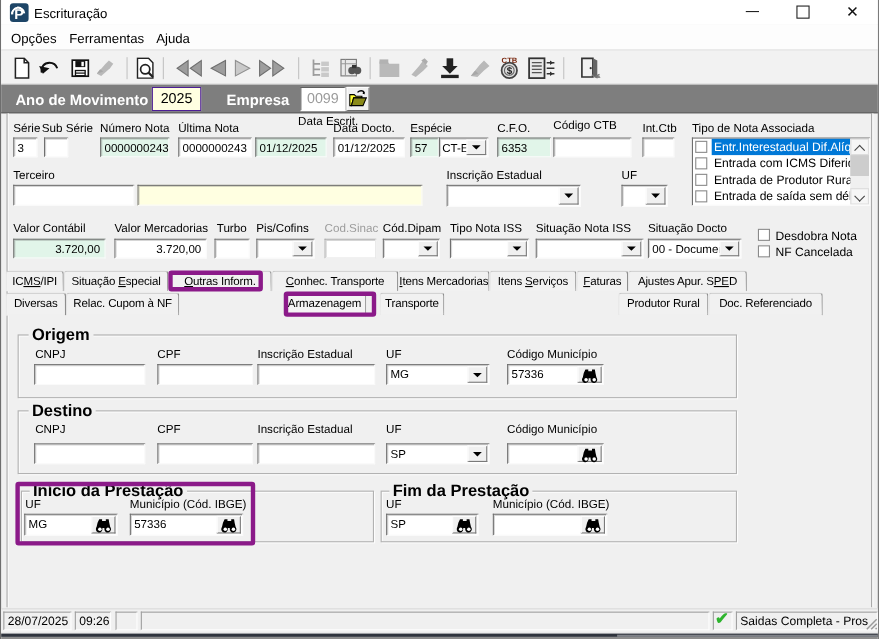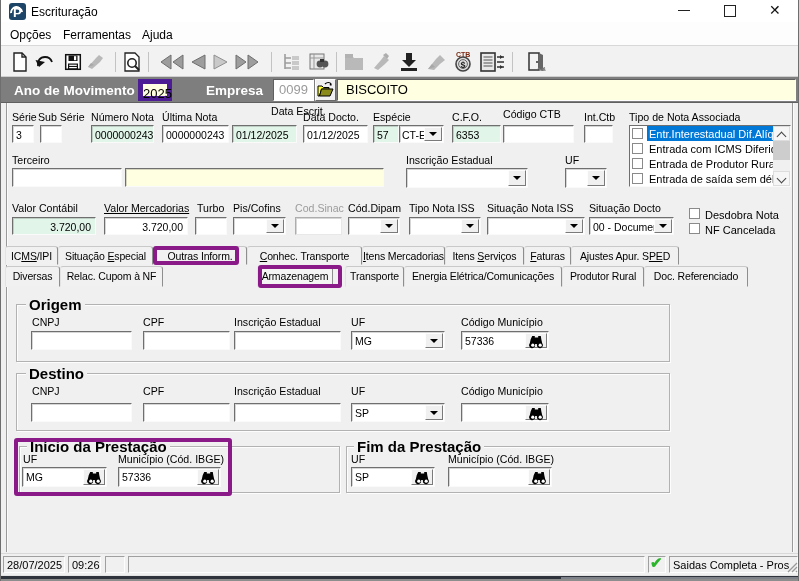--- a/index.html
+++ b/index.html
@@ -162,32 +162,31 @@
         <path d="M4 2h10v17H4z" fill="#f2f2f2" stroke="#333" stroke-width="1.5"></path>
         <path d="M14 2l4 2v16l-4-2z" fill="#666"></path>
         <circle cx="12" cy="11" r="1" fill="#333"></circle>
         <path d="M13 17c2 2 4 3 6 2l-1.6-1 2.6-1.4" fill="none" stroke="#777" stroke-width="1.3"></path>
         <path d="M21 19.8l-3.4-.2 1.8-2.4z" fill="#888"></path>
       </svg>
     </div>
 
 <div class="abs" style="left:0;top:77px;width:799px;height:26px;background:#7e7e7e;border-bottom:1px solid #606060;box-sizing:border-box;"></div>
 <div class="abs" style="left:13px;top:83px;font-size:13.5px;font-weight:bold;color:#fff;">Ano de Movimento</div>
-<div class="abs" style="left:137px;top:79px;width:34px;height:22px;background:#ffffe1;border:5px solid #4c1d95;box-sizing:border-box;font-size:13px;text-align:center;line-height:20px;">2025</div>
+<div class="abs" style="left:137px;top:79px;width:45px;height:22px;background:#ffffe1;border:1px solid #4c1d95;box-sizing:border-box;font-size:13px;text-align:center;line-height:20px;">2025</div>
 <div class="abs" style="left:205px;top:83px;font-size:13.5px;font-weight:bold;color:#fff;">Empresa</div>
 <div class="abs" style="left:272px;top:79px;width:41px;height:22px;background:#fff;border:1px solid #fff;border-left-color:#5f5f5f;border-top-color:#5f5f5f;box-sizing:border-box;font-size:13px;text-align:center;line-height:20px;color:#9b9b9b;">0099</div>
 <div class="abs" style="left:314px;top:79px;width:21px;height:22px;background:#f0f0f0;border:1px solid;border-color:#fdfdfd #6a6a6a #6a6a6a #fdfdfd;box-sizing:border-box;">
 <svg width="19" height="20" viewBox="0 0 19 20">
         <path d="M2 16V6h4l1.5 1.5H13V9H5.5L3.5 16z" fill="#ffff33" stroke="#000" stroke-width="1"></path>
         <path d="M3.5 16l2-7H17l-3 7z" fill="#8a8a1a" stroke="#000" stroke-width="1"></path>
         <path d="M9 4c2-2 5-2 6 0l-1 1" fill="none" stroke="#000" stroke-width="1.2"></path>
         <path d="M15.8 5.6l-2.2-.4 1.4-1.6z" fill="#000"></path>
       </svg>
 </div>
-<div class="abs" style="left:336px;top:79px;width:459px;height:22px;background:#ffffe1;border:1px solid #fff;border-left-color:#5f5f5f;border-top-color:#5f5f5f;box-sizing:border-box;font-size:13px;line-height:20px;padding-left:8px;">BISCOITO</div>
 <div class="abs" style="left:5px;top:103px;width:1px;height:449px;background:#9a9a9a;"></div>
 <div class="abs" style="left:6px;top:103px;width:1px;height:449px;background:#fbfbfb;"></div>
 <div class="abs" style="left:791px;top:103px;width:1px;height:449px;background:#9a9a9a;"></div>
 <div class="abs" style="left:792px;top:103px;width:1px;height:449px;background:#fbfbfb;"></div>
 <div class="lbl" style="left:11px;top:111px;">Série</div>
 <div class="lbl" style="left:37px;top:111px;">Sub Série</div>
 <div class="lbl" style="left:90px;top:111px;">Número Nota</div>
 <div class="lbl" style="left:161px;top:111px;">Última Nota</div>
 <div class="lbl" style="left:231px;top:105px;margin-left:39px;">Data Escrit.</div>
 <div class="lbl" style="left:302px;top:111px;">Data Docto.</div>
@@ -240,21 +239,21 @@
 <div class="fld yel" style="left:124px;top:168px;width:259px;height:19px;"></div>
 <div class="lbl" style="left:405px;top:154px;">Inscrição Estadual</div>
 <div class="fld" style="left:405px;top:168px;width:122px;height:20px;">
       <span class="arw"></span>
     </div>
 <div class="lbl" style="left:564px;top:154px;">UF</div>
 <div class="fld" style="left:564px;top:168px;width:42px;height:20px;">
       <span class="arw"></span>
     </div>
 <div class="lbl" style="left:11px;top:202px;">Valor Contábil</div>
-<div class="lbl" style="left:103px;top:202px;text-decoration:underline;">Valor Mercadorias</div>
+<div class="lbl" style="left:103px;top:202px;">Valor Mercadorias</div>
 <div class="lbl" style="left:196px;top:202px;">Turbo</div>
 <div class="lbl" style="left:232px;top:202px;">Pis/Cofins</div>
 <div class="lbl" style="left:294px;top:202px;color:#9c9c9c;">Cod.Sinac</div>
 <div class="lbl" style="left:347px;top:202px;">Cód.Dipam</div>
 <div class="lbl" style="left:408px;top:202px;">Tipo Nota ISS</div>
 <div class="lbl" style="left:486px;top:202px;">Situação Nota ISS</div>
 <div class="lbl" style="left:588px;top:202px;">Situação Docto</div>
 <div class="fld grn rt" style="left:11px;top:217px;width:84px;height:18px;">3.720,00</div>
 <div class="fld rt" style="left:103px;top:217px;width:84px;height:18px;">3.720,00</div>
 <div class="fld" style="left:194px;top:217px;width:32px;height:18px;"></div>
@@ -281,21 +280,20 @@
 <div class="tab" style="left:152px;top:246px;width:94px;height:19px;"><u>O</u>utras Inform.</div>
 <div class="tab" style="left:246px;top:246px;width:115px;height:19px;"><u>C</u>onhec. Transporte</div>
 <div class="tab" style="left:361px;top:246px;width:83px;height:19px;"><u>I</u>tens Mercadorias</div>
 <div class="tab" style="left:444px;top:246px;width:79px;height:19px;">Itens <u>S</u>erviços</div>
 <div class="tab" style="left:523px;top:246px;width:47px;height:19px;"><u>F</u>aturas</div>
 <div class="tab" style="left:570px;top:246px;width:108px;height:19px;">Ajustes Apur. S<u>PE</u>D</div>
 <div class="tab" style="left:4px;top:266px;width:55px;height:21px;">Diversas</div>
 <div class="tab" style="left:59px;top:266px;width:103px;height:21px;">Relac. Cupom à NF</div>
 <div class="tab" style="left:256px;top:266px;width:76px;height:21px;background:#f4f4f4;">Armazenagem</div>
 <div class="tab" style="left:344px;top:266px;width:59px;height:21px;">Transporte</div>
-<div class="tab" style="left:403px;top:266px;width:158px;height:21px;">Energia Elétrica/Comunicações</div>
 <div class="tab" style="left:561px;top:266px;width:82px;height:21px;">Produtor Rural</div>
 <div class="tab" style="left:643px;top:266px;width:104px;height:21px;">Doc. Referenciado</div>
 <div class="pb" style="left:152px;top:246px;width:86px;height:19px;"></div>
 <div class="pb" style="left:257px;top:265px;width:84px;height:23px;"></div>
 <div class="gb" style="left:15px;top:304px;width:652px;height:56px;">
   <span class="leg" style="left:9px;">Origem</span>
   <div class="lbl" style="left:15px;top:11px;">CNPJ</div>
   <div class="lbl" style="left:126px;top:11px;">CPF</div>
   <div class="lbl" style="left:217px;top:11px;">Inscrição Estadual</div>
   <div class="lbl" style="left:334px;top:11px;">UF</div>

